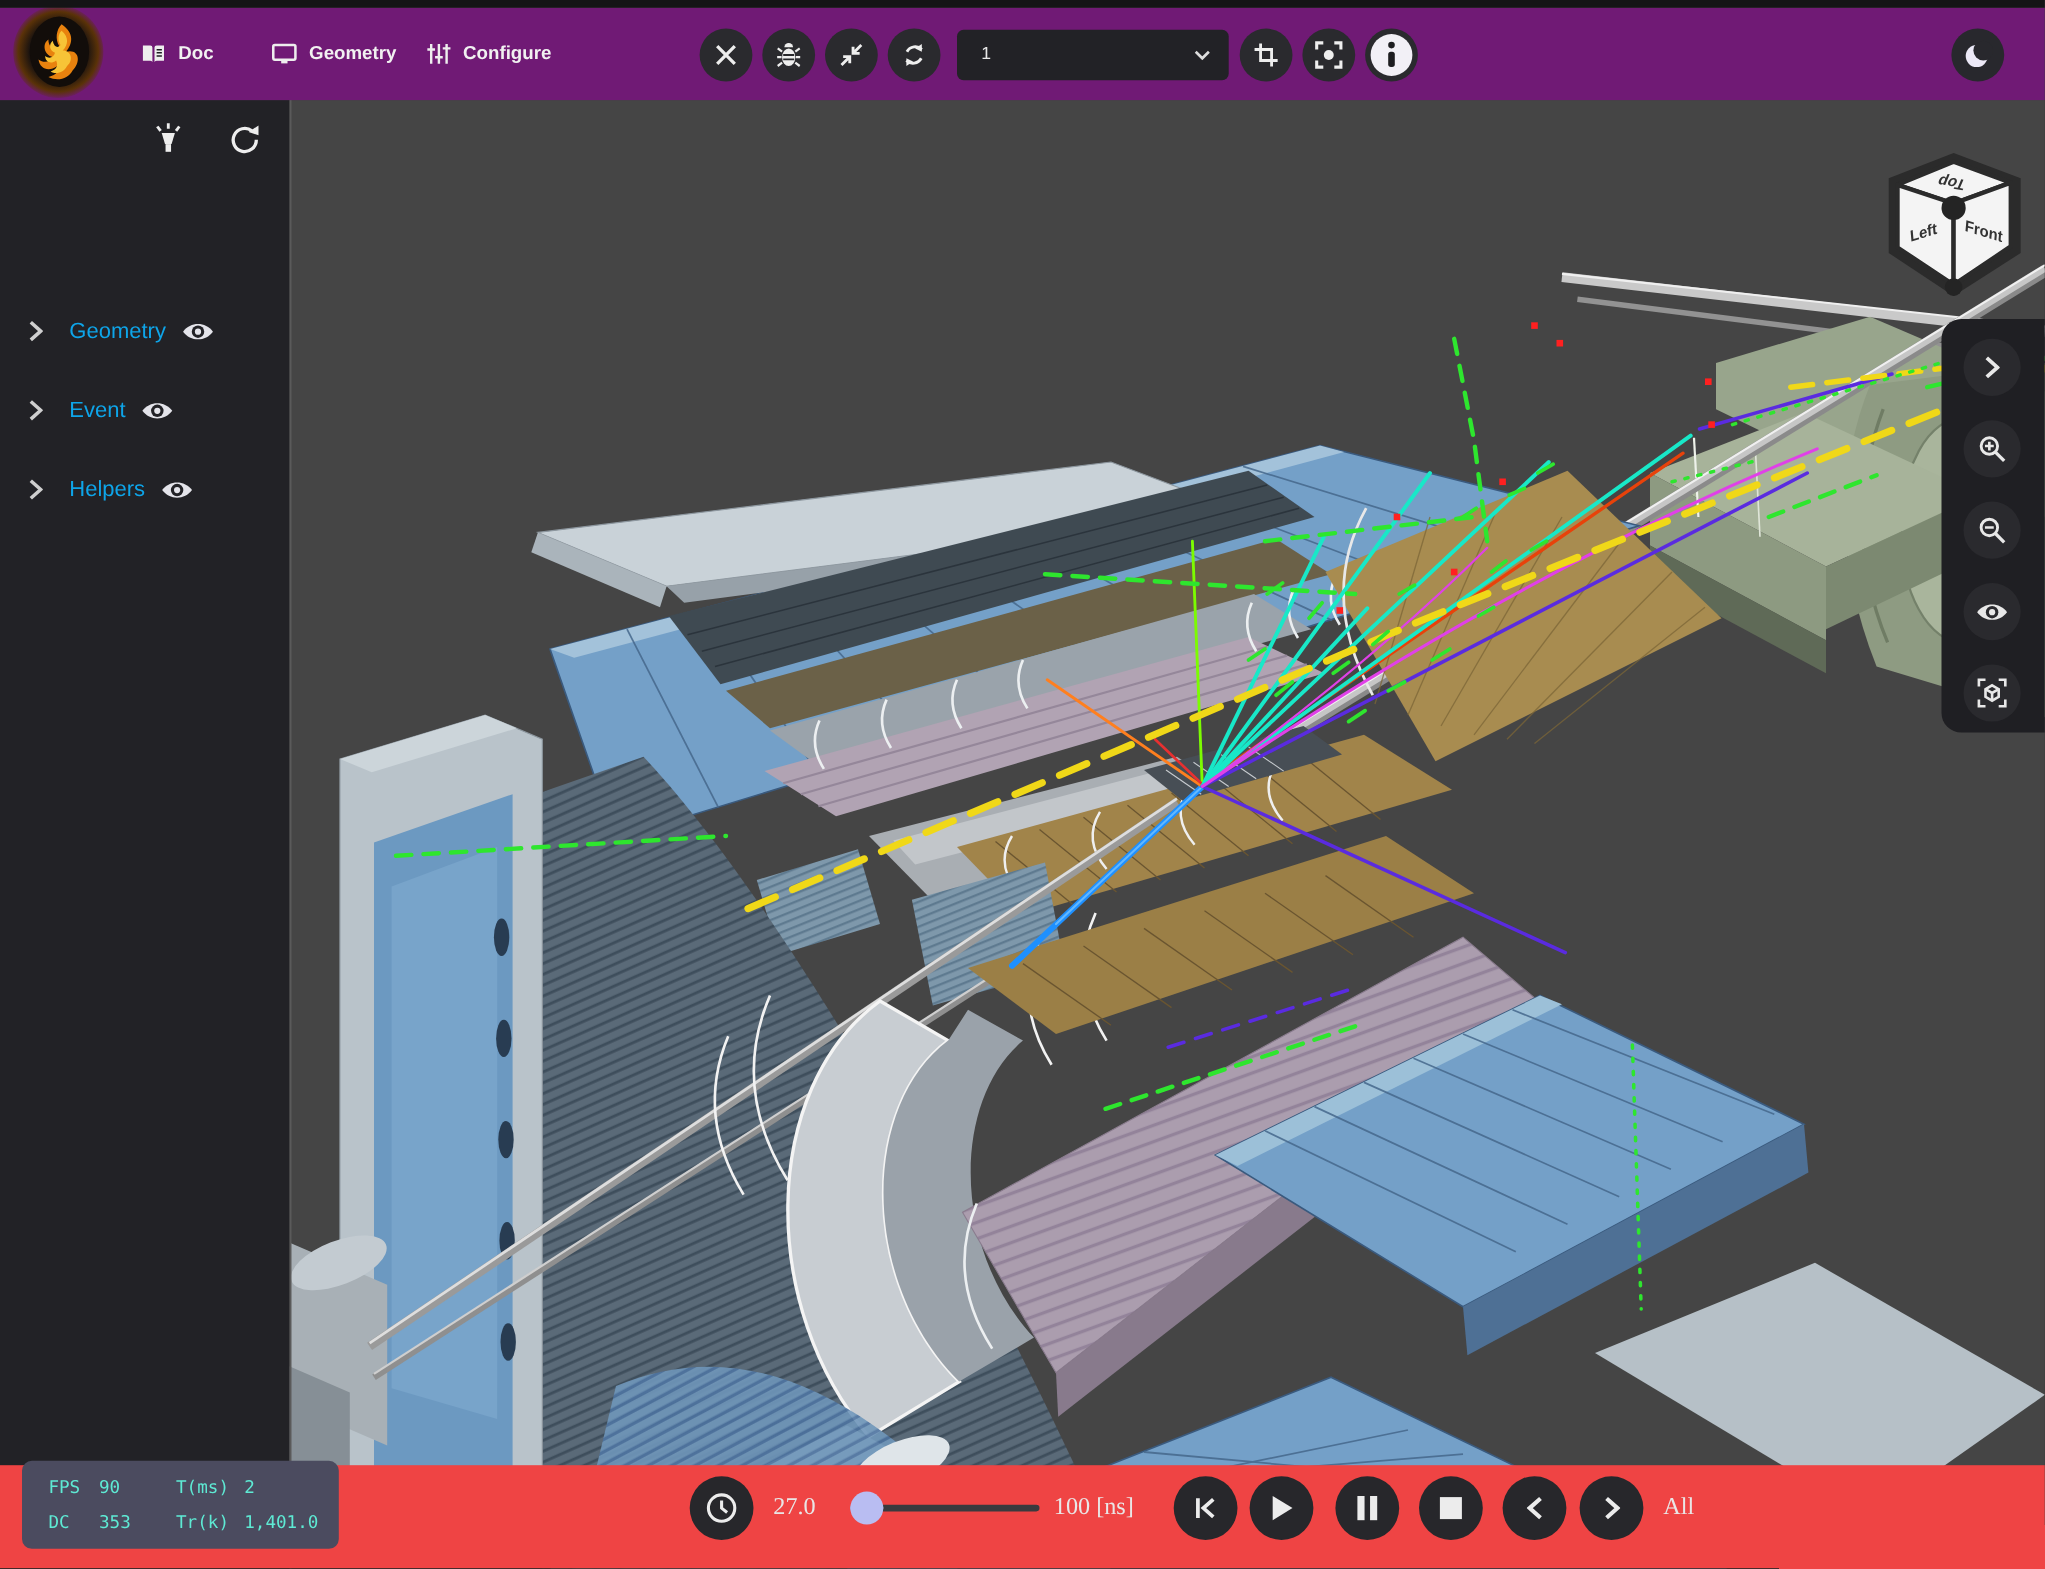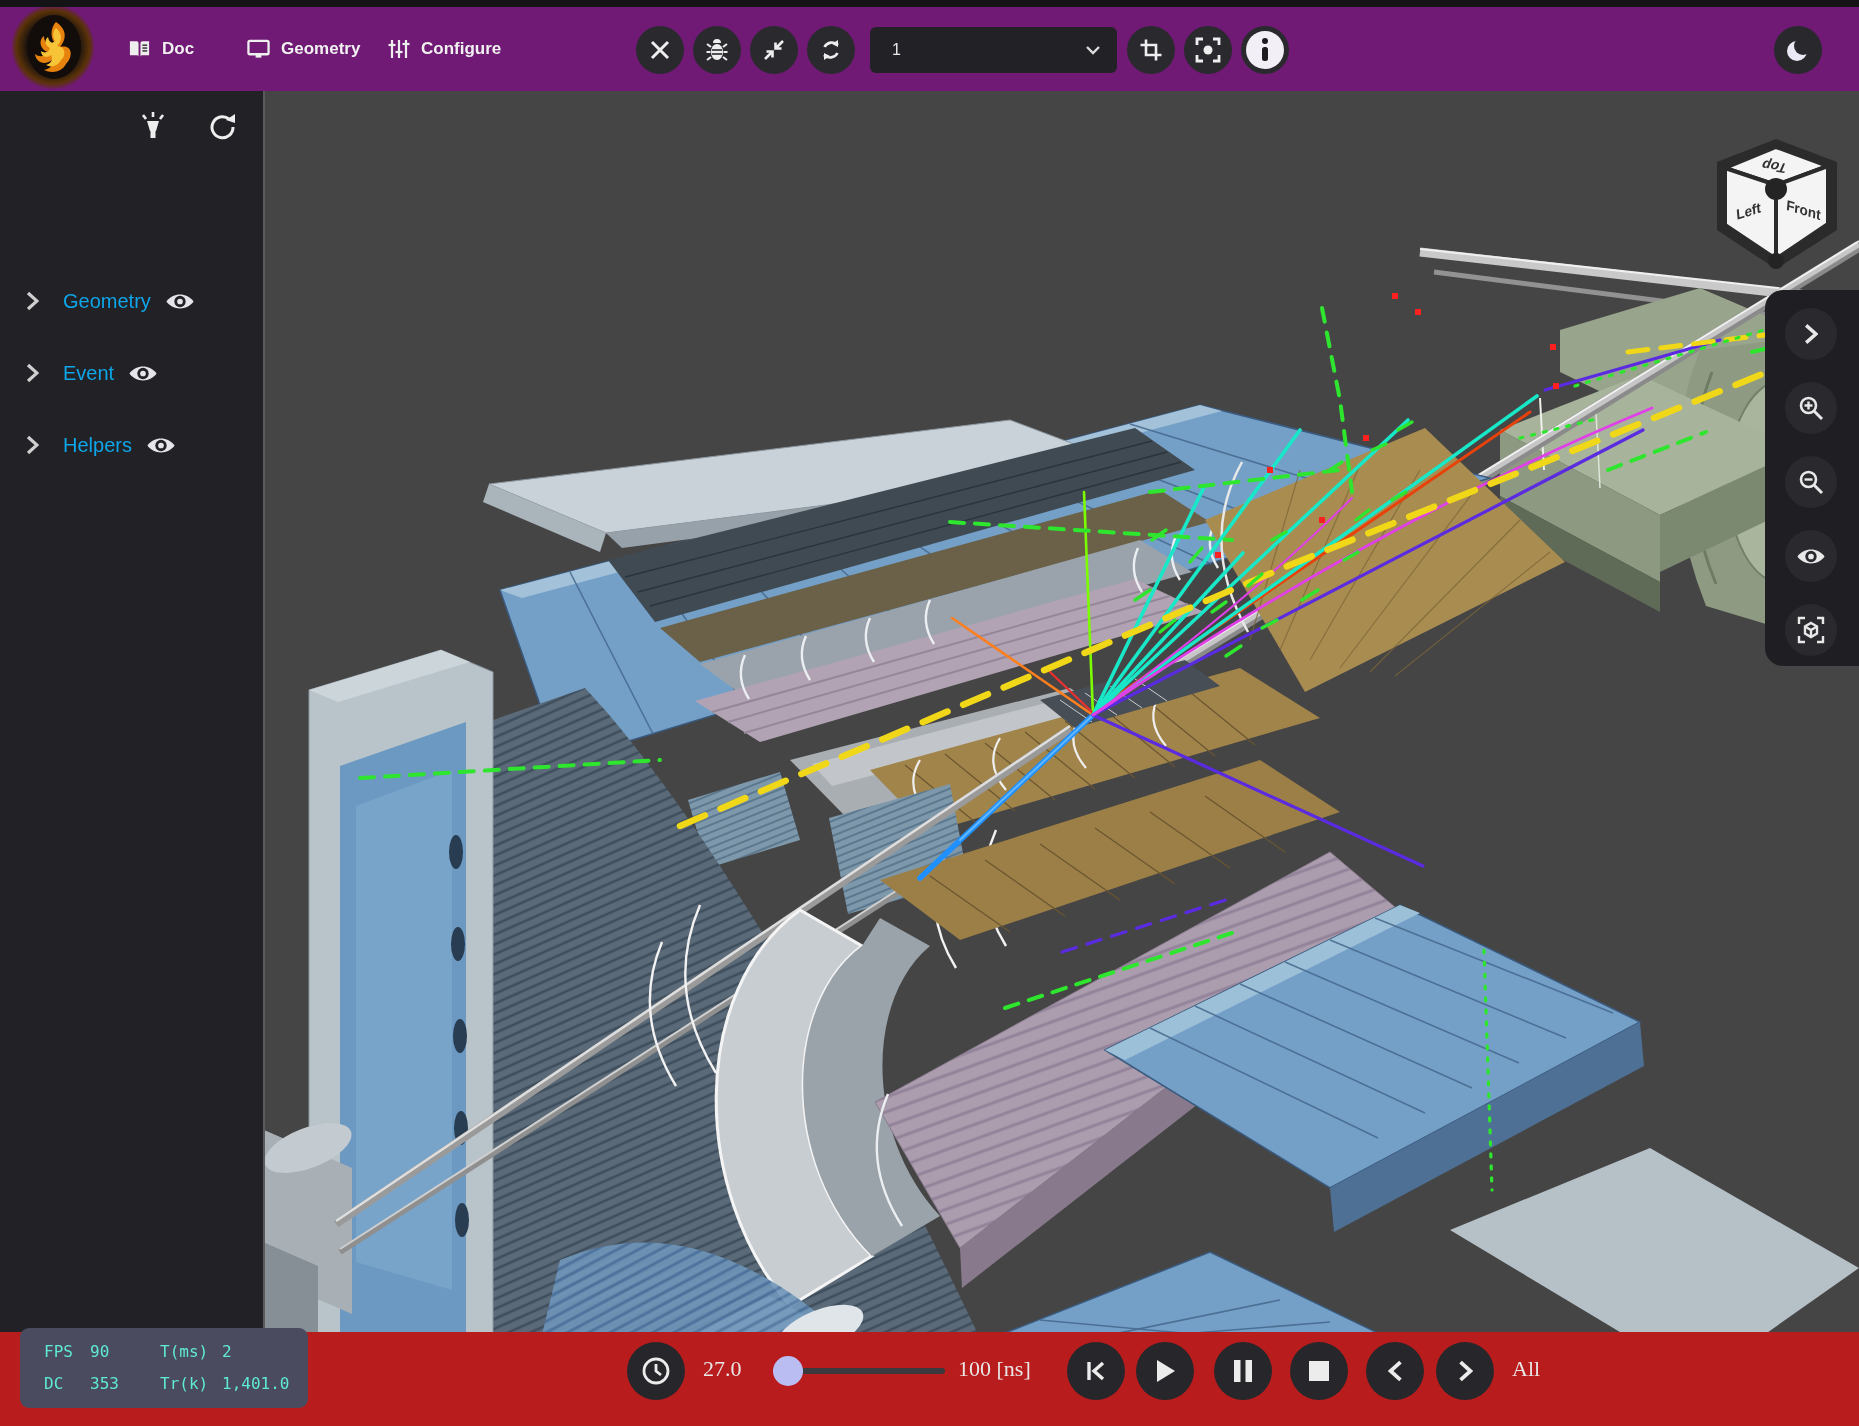--- a/index.html
+++ b/index.html
@@ -31,21 +31,21 @@
   #canvas3d{position:absolute;left:263px;top:91px;width:1596px;height:1335px;z-index:1;cursor:grab;}
   #canvas-edge{position:absolute;left:263px;top:91px;width:2px;height:1335px;background:#5a5a5a;z-index:2;}
   
   #navcube{position:absolute;left:1712px;top:136px;width:132px;height:142px;z-index:22;cursor:pointer;}
   
   #right-tools{position:absolute;left:1765px;top:290px;width:94px;height:376px;background:#1f1f23;
                border-radius:18px 0 0 18px;z-index:22;}
   .rt-btn{position:absolute;left:20px;width:52px;height:52px;border-radius:50%;background:#2a2a2e;
           display:flex;align-items:center;justify-content:center;cursor:pointer;}
   
-  #bottombar{position:absolute;left:0;top:1332px;width:1859px;height:94px;background:#b91c1c;z-index:24;}
+  #bottombar{position:absolute;left:0;top:1332px;width:1859px;height:94px;background:#ef4444;z-index:24;}
   .pb-btn{position:absolute;top:10px;width:58px;height:58px;border-radius:50%;background:#27272b;
           display:flex;align-items:center;justify-content:center;cursor:pointer;}
   .serif-label{position:absolute;top:24px;color:#e9e6e6;font-size:22px;
                font-family:"Liberation Serif",serif;}
   #slider{position:absolute;left:773px;top:36px;width:172px;height:6px;border-radius:3px;
           background:#3a3a3e;cursor:pointer;}
   #slider .fill{position:absolute;left:0;top:0;height:6px;width:30px;border-radius:3px;background:#b9bdf2;}
   #slider .thumb{position:absolute;left:15px;top:3px;width:30px;height:30px;border-radius:50%;
                  background:#b9bdf2;transform:translate(-15px,-15px);}
   

